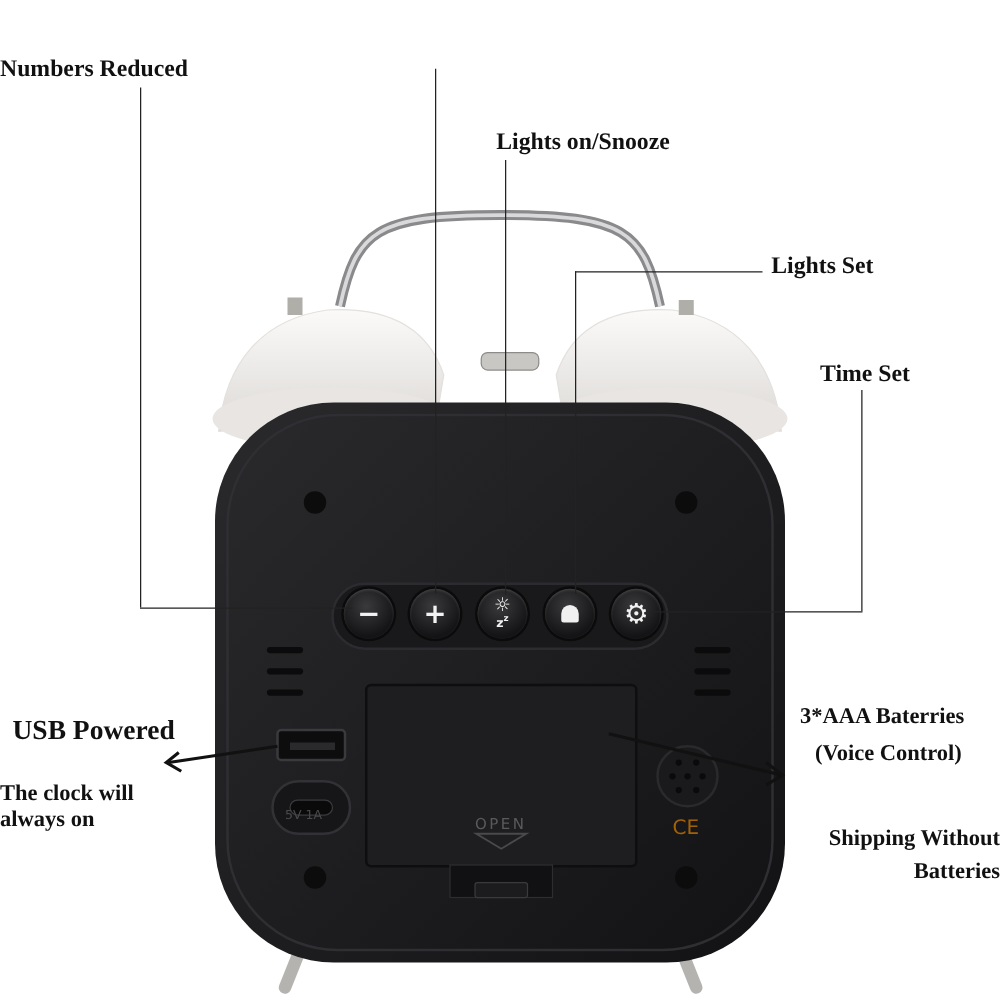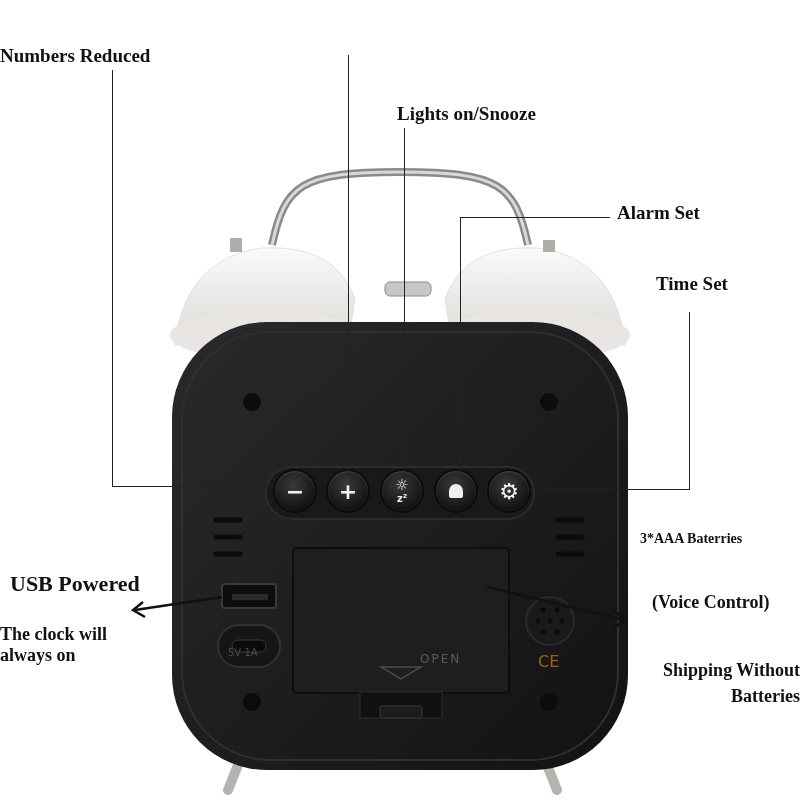--- a/index.html
+++ b/index.html
@@ -78,21 +78,21 @@
       <circle cx="543" cy="610" r="2.5"></circle>
         <circle cx="557" cy="610" r="2.5"></circle>
       <circle cx="538" cy="621" r="2.5"></circle>
         <circle cx="550" cy="621" r="2.5"></circle>
         <circle cx="562" cy="621" r="2.5"></circle>
       <circle cx="543" cy="632" r="2.5"></circle>
         <circle cx="557" cy="632" r="2.5"></circle>
     </g>
   </svg>
 
-  <div class="openlbl" style="left:380px;top:652px;margin-left:40px;">OPEN</div>
+  <div class="openlbl" style="left:380px;top:652px;">OPEN</div>
   <div class="small" style="left:228px;top:647px;">5V 1A</div>
   <div class="small" style="left:538px;top:652px;font-size:16px;color:#a16207;">CE</div>
 
   <div class="btn" style="left:275px;top:471px;font-size:22px;">
       <span>−</span>
     </div>
   <div class="btn" style="left:328px;top:471px;font-size:22px;">
       <span>+</span>
     </div>
   <div class="btn" style="left:382px;top:471px;font-size:15px;flex-direction:column;line-height:1;">
@@ -117,20 +117,20 @@
 
   <svg width="800" height="800" style="position:absolute;left:0;top:0;pointer-events:none">
     <line x1="222" y1="597" x2="135" y2="610" stroke="#111" stroke-width="2.5"></line>
     <path d="M143 602 L133 610 L145 617" fill="none" stroke="#111" stroke-width="2.5"></path>
     <line x1="487" y1="587" x2="625" y2="620" stroke="#111" stroke-width="2.5"></line>
     <path d="M613 610 L626 620 L613 628" fill="none" stroke="#111" stroke-width="2.5"></path>
   </svg>
 
   <div class="label" style="left:0px;top:44px;">Numbers Reduced</div>
   <div class="label" style="left:378px;top:102px;margin-left:19px;">Lights on/Snooze</div>
-  <div class="label" style="left:617px;top:201px;">Alarm Set</div>
-  <div class="label" style="left:656px;top:272px;">Time Set</div>
+  <div class="label" style="left:617px;top:201px;">Lights Set</div>
+  <div class="label" style="left:656px;top:288px;">Time Set</div>
   <div class="label" style="left:10px;top:570px;font-size:22px;">USB Powered</div>
   <div class="label ml" style="left:0px;top:601px;width:135px;font-size:18px;line-height:1.15;">The clock will always on</div>
-  <div class="label" style="left:640px;top:530px;font-size:14px;">3*AAA Baterries</div>
+  <div class="label" style="left:640px;top:561px;font-size:18px;">3*AAA Baterries</div>
   <div class="label" style="left:652px;top:591px;font-size:18px;text-align:center;">(Voice Control)</div>
   <div class="label ml" style="left:630px;top:634px;width:170px;text-align:right;font-size:18px;line-height:1.45;">Shipping Without Batteries</div>
 </div>
 
 </body></html>

